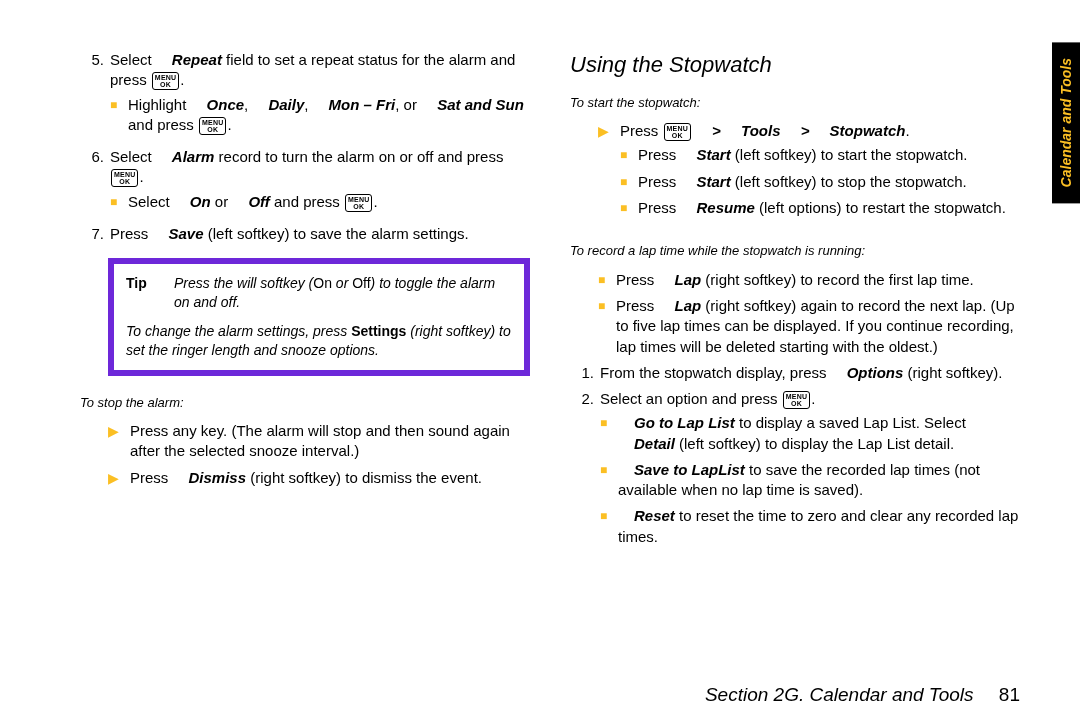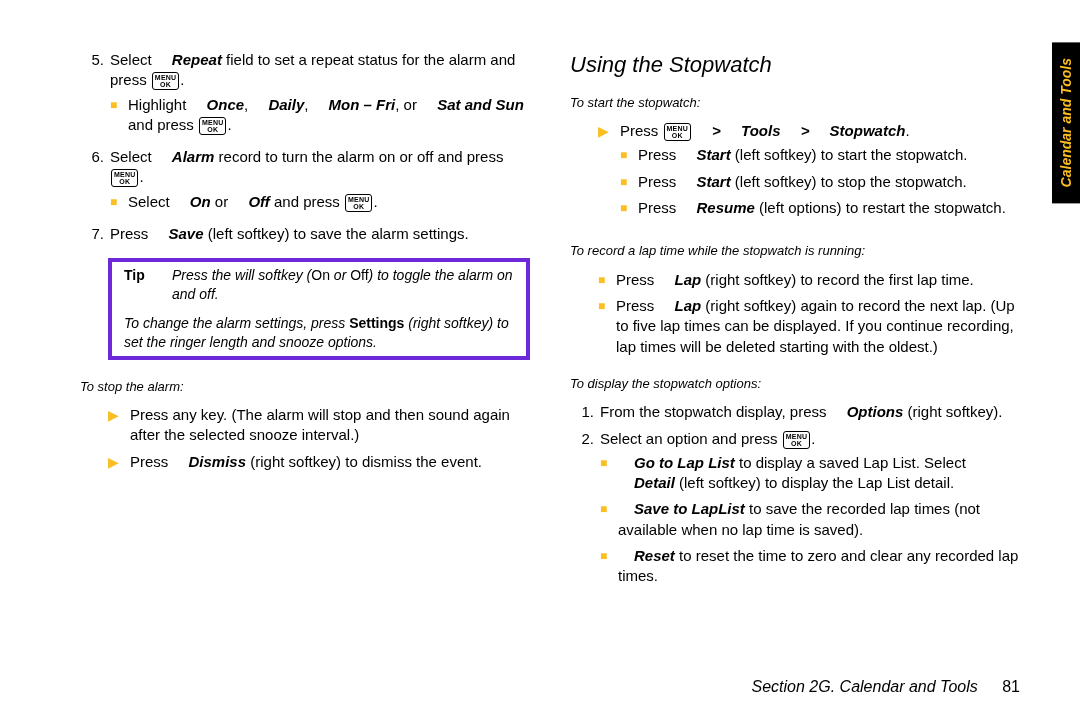--- a/index.html
+++ b/index.html
@@ -61,23 +61,23 @@
     line-height: 7px;
     padding: 1px 2px;
     vertical-align: middle;
     text-align: center;
     font-weight: bold;
     font-family: Arial, sans-serif;
     margin: 0 1px;
   }
   .key-icon .t { display:block; letter-spacing: 0.2px; }
   .tip-box {
-    border: 4px solid #6d28d9;
+    border: 6px solid #6d28d9;
     margin: 14px 0 18px 28px;
-    padding: 4px 12px;
+    padding: 10px 12px;
     font-size: 14px;
     font-style: italic;
   }
   .tip-box .tip-row1 { display: flex; margin-bottom: 10px; }
   .tip-label { font-style: normal; font-weight: bold; min-width: 48px; }
   .subheading {
     font-style: italic;
     font-size: 13px;
     margin: 18px 0 10px 0;
   }
@@ -94,24 +94,24 @@
     color: #fbbf24;
     font-style: italic;
     font-weight: bold;
     font-size: 14px;
     writing-mode: vertical-rl;
     transform: rotate(180deg);
     padding: 16px 6px;
   }
   .footer {
     position: absolute;
-    bottom: 24px;
+    bottom: 14px;
     right: 60px;
     font-style: italic;
-    font-size: 16px;
+    font-size: 19px;
   }
   .footer .pn { font-style: normal; margin-left: 20px; }
   .sub-indent { margin-left: 28px; }
   .sub-indent2 { margin-left: 28px; }
 </style>
 </head>
 <body>
 
 <div class="tab">Calendar and Tools</div>
 
@@ -209,21 +209,20 @@
 
     <div class="sub-bullet sub-indent2">
       <div class="sq">■</div>
       <div class="sub-body"><span>Press </span><span class="bold ital">Lap</span><span> (right softkey) to record the first lap time.</span></div>
     </div>
     <div class="sub-bullet sub-indent2">
       <div class="sq">■</div>
       <div class="sub-body"><span>Press </span><span class="bold ital">Lap</span><span> (right softkey) again to record the next lap. (Up to five lap times can be displayed. If you continue recording, lap times will be deleted starting with the oldest.)</span></div>
     </div>
 
-    <div class="subheading">To display the stopwatch options:</div>
 
     <div class="ol-item">
       <div class="ol-num">1.</div>
       <div class="ol-body"><span>From the stopwatch display, press </span><span class="bold ital">Options</span><span> (right softkey).</span></div>
     </div>
 
     <div class="ol-item">
       <div class="ol-num">2.</div>
       <div class="ol-body">
         <span>Select an option and press </span><span class="key-icon"><span class="t">MENU</span><span class="t">OK</span></span>.

